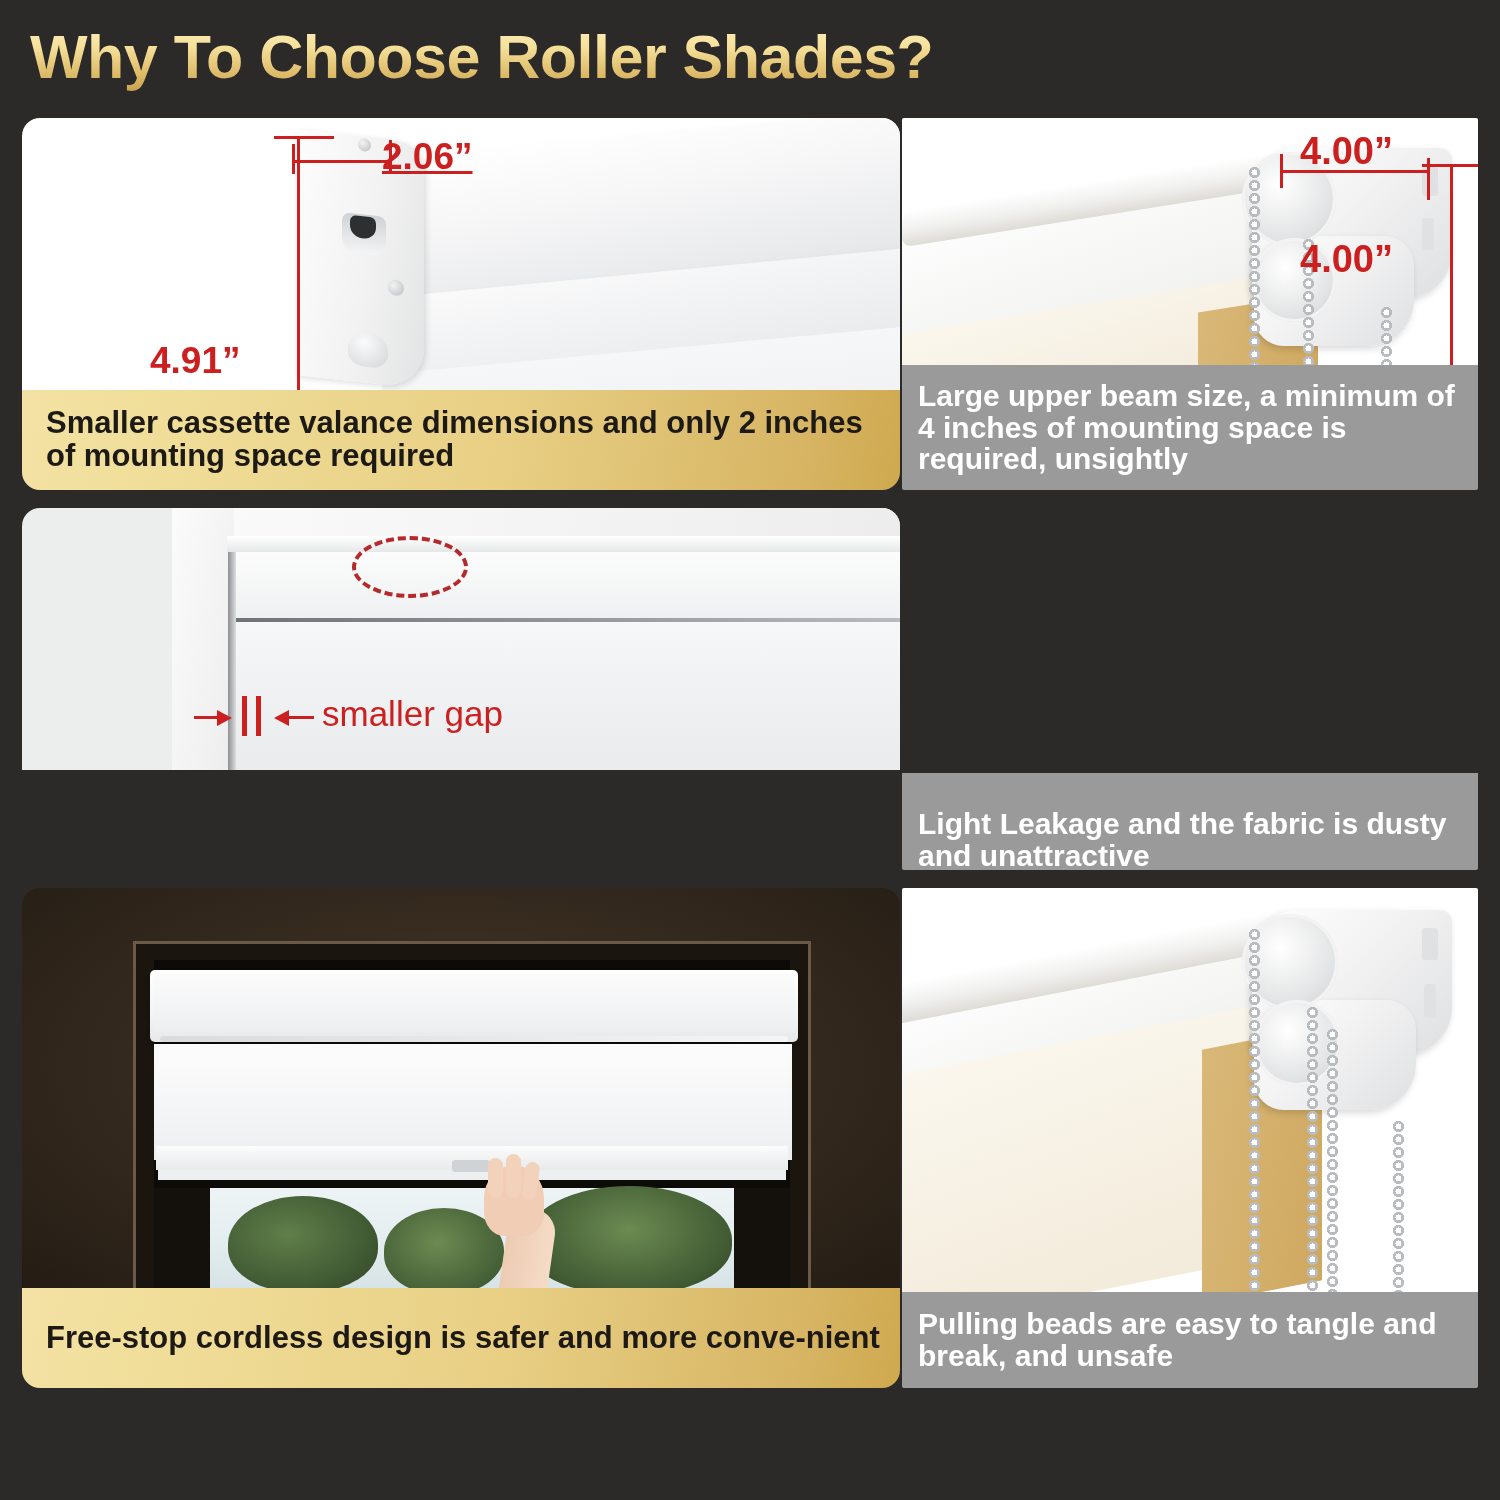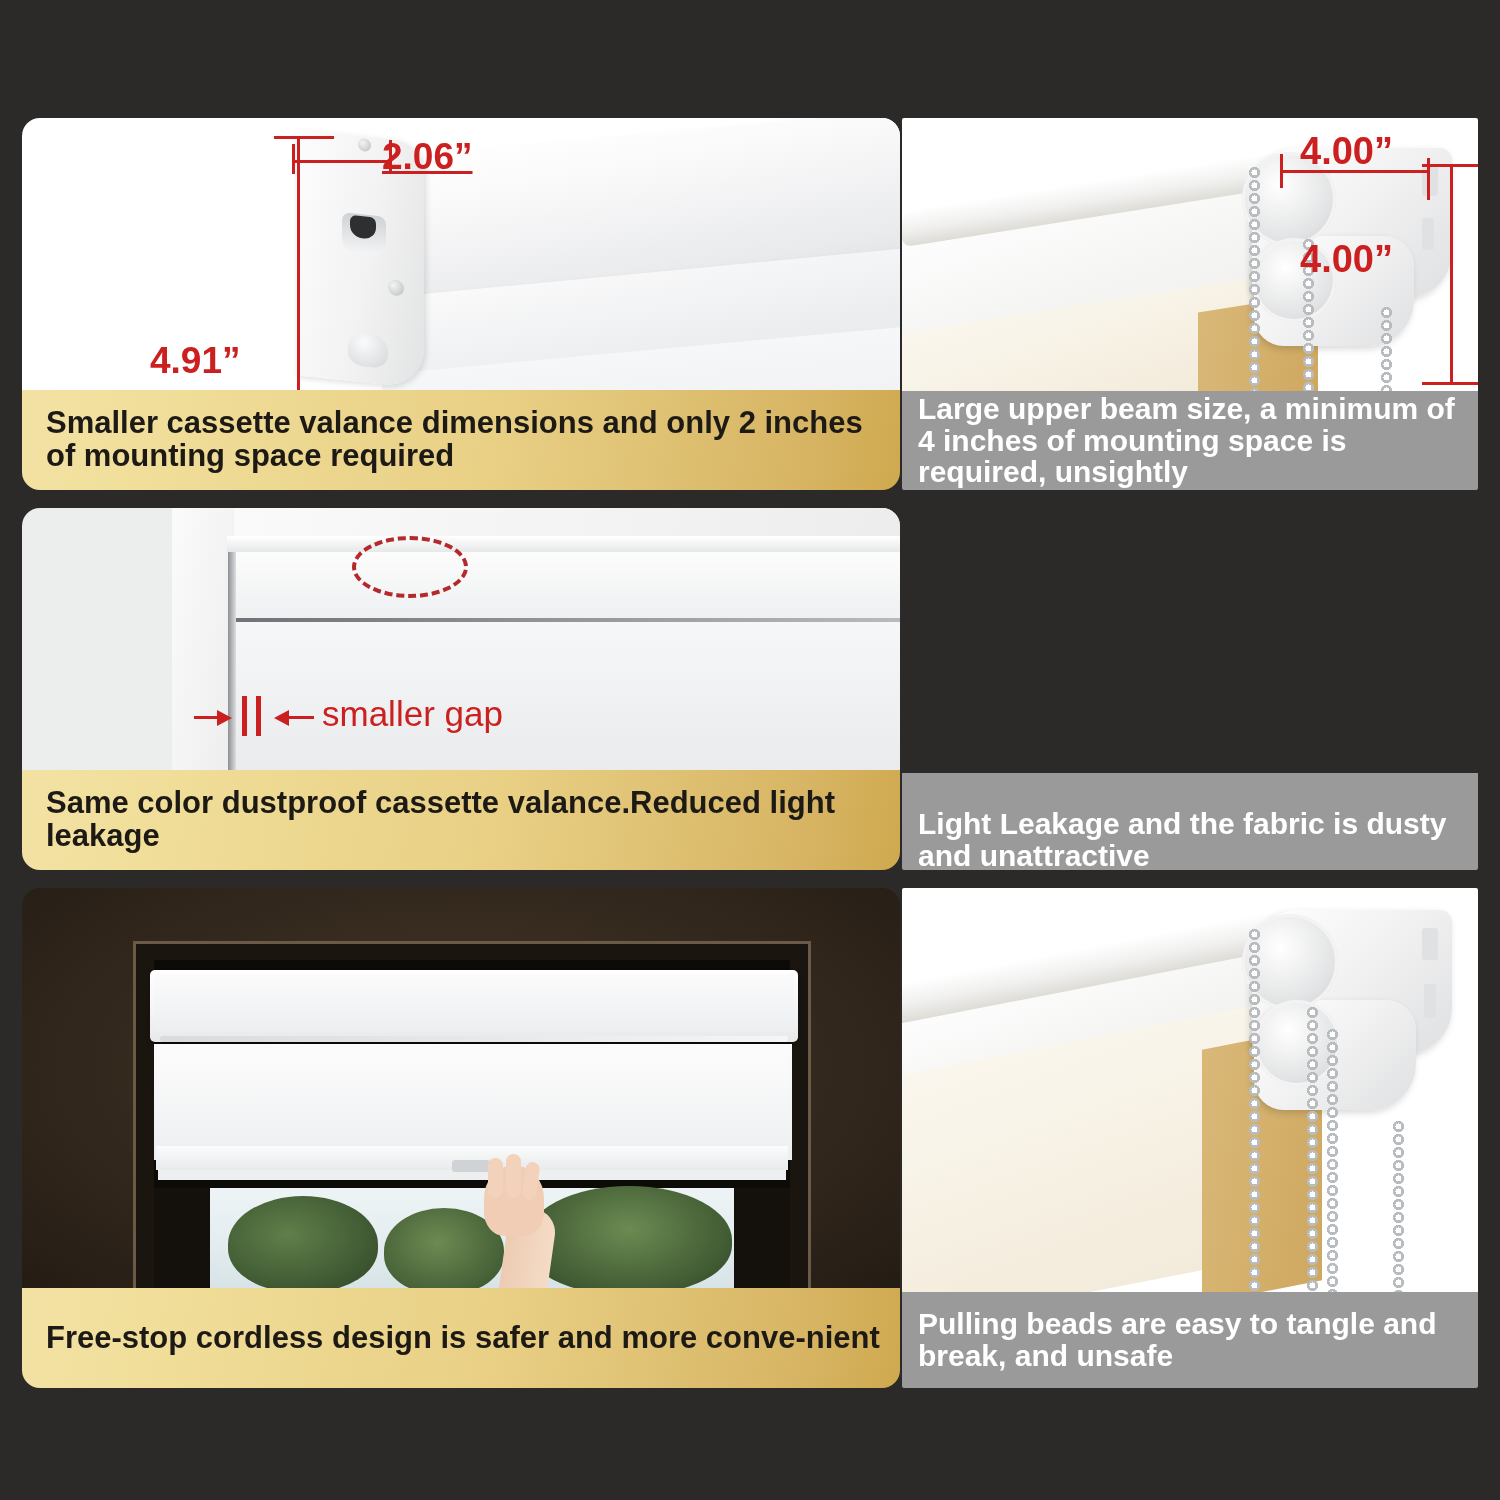--- a/index.html
+++ b/index.html
@@ -180,20 +180,21 @@
   }
   .hand{position:absolute;background:#f0cdb4;border-radius:46% 46% 34% 34%;}
   .finger{position:absolute;background:#f2d2ba;border-radius:50px;}
   .arm{position:absolute;background:linear-gradient(90deg,#eccbb2,#f5dcc7);border-radius:40px;}
 </style>
 </head>
 <body>
 
 <div class="page">
 
+  <div class="title">Why To Choose Roller Shades?</div>
 
   <div class="panel left" style="left:22px;top:118px;width:878px;height:372px;">
     <div class="media" style="height:272px;">
       <div class="white-bg"></div>
 
       <div style="position:absolute;left:240px;top:14px;width:620px;height:258px;">
         <div class="p1-roll fabric"></div>
         <div class="p1-roll2 fabric"></div>
         <div class="p1-drop fabric"></div>
         <div class="p1-cap">
@@ -245,21 +246,21 @@
       <div class="tick" style="left:378px;top:36px;width:3px;height:34px;"></div>
       <div class="tick" style="left:525px;top:40px;width:3px;height:42px;"></div>
       <div class="dim" style="left:398px;top:12px;font-size:38px;">4.00”</div>
 
       <div class="rline v" style="left:548px;top:46px;height:220px;"></div>
       <div class="tick" style="left:520px;top:46px;width:62px;height:3px;"></div>
       <div class="tick" style="left:520px;top:264px;width:62px;height:3px;"></div>
       <div class="dim" style="left:398px;top:120px;font-size:38px;">4.00”</div>
     </div>
 
-    <div class="cap gray" style="height:99px;">
+    <div class="cap gray" style="height:125px;">
       <div class="cap-txt" style="font-size:30px;">Large upper beam size, a minimum of 4 inches of mounting space is required, unsightly</div>
     </div>
   </div>
 
   <div class="panel left" style="left:22px;top:508px;width:878px;height:362px;">
     <div class="media" style="height:262px;">
       <div class="ltgray-bg"></div>
 
       <div class="frame-out" style="left:150px;top:0px;width:728px;height:34px;"></div>
       <div class="frame-out" style="left:150px;top:0px;width:62px;height:262px;"></div>
@@ -274,23 +275,20 @@
 
       <div class="arrowR" style="left:195px;top:202px;"></div>
       <div class="rline h" style="left:172px;top:208px;width:26px;"></div>
       <div class="gapbar" style="left:220px;top:188px;height:40px;"></div>
       <div class="gapbar" style="left:234px;top:188px;height:40px;"></div>
       <div class="arrowL" style="left:252px;top:202px;"></div>
       <div class="rline h" style="left:266px;top:208px;width:26px;"></div>
       <div class="gaplabel" style="left:300px;top:186px;font-size:35px;">smaller gap</div>
     </div>
 
-    <div class="cap gold" style="height:100px;">
-      <div class="cap-txt" style="font-size:31px;">Same color dustproof cassette valance.Reduced light leakage</div>
-    </div>
   </div>
 
   <div class="panel right" style="left:902px;top:508px;width:576px;height:362px;">
 
     <div class="cap gray" style="height:97px;">
       <div class="cap-txt" style="font-size:30px;margin-top:36px;">Light Leakage and the fabric is dusty and unattractive</div>
     </div>
   </div>
 
   <div class="panel left" style="left:22px;top:888px;width:878px;height:500px;">

